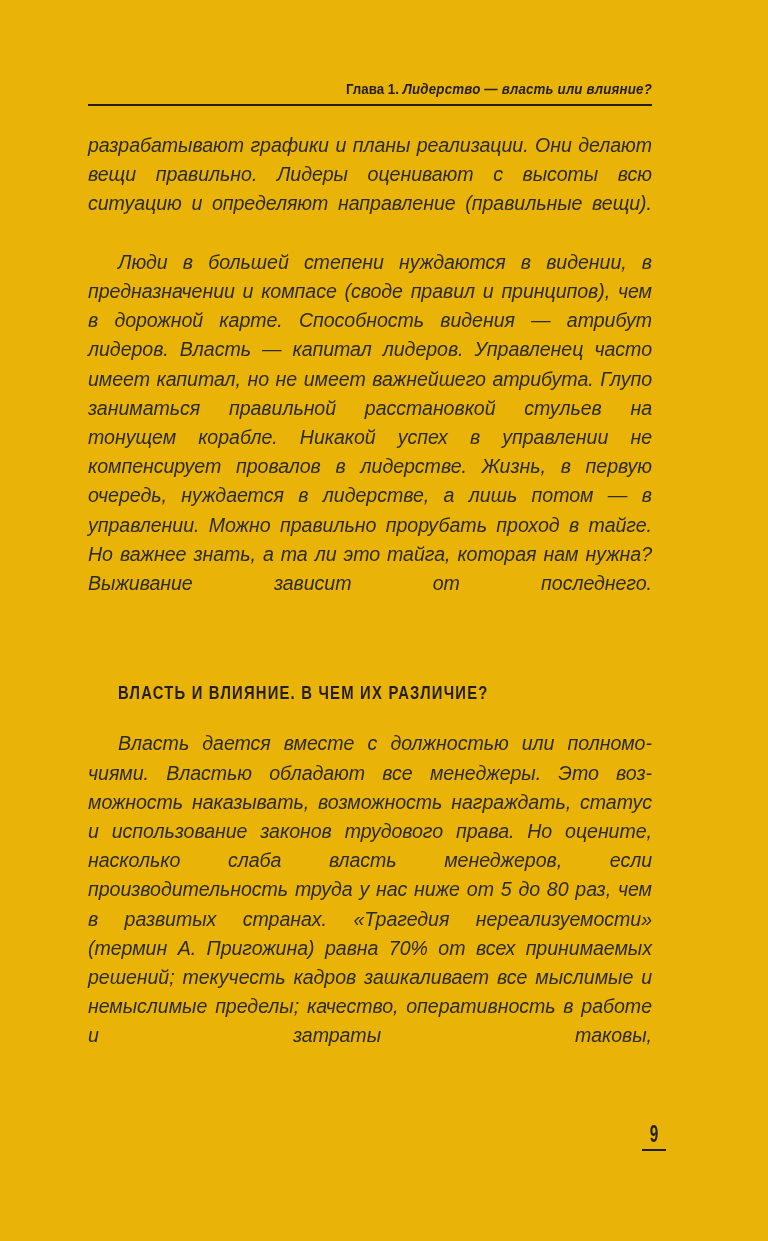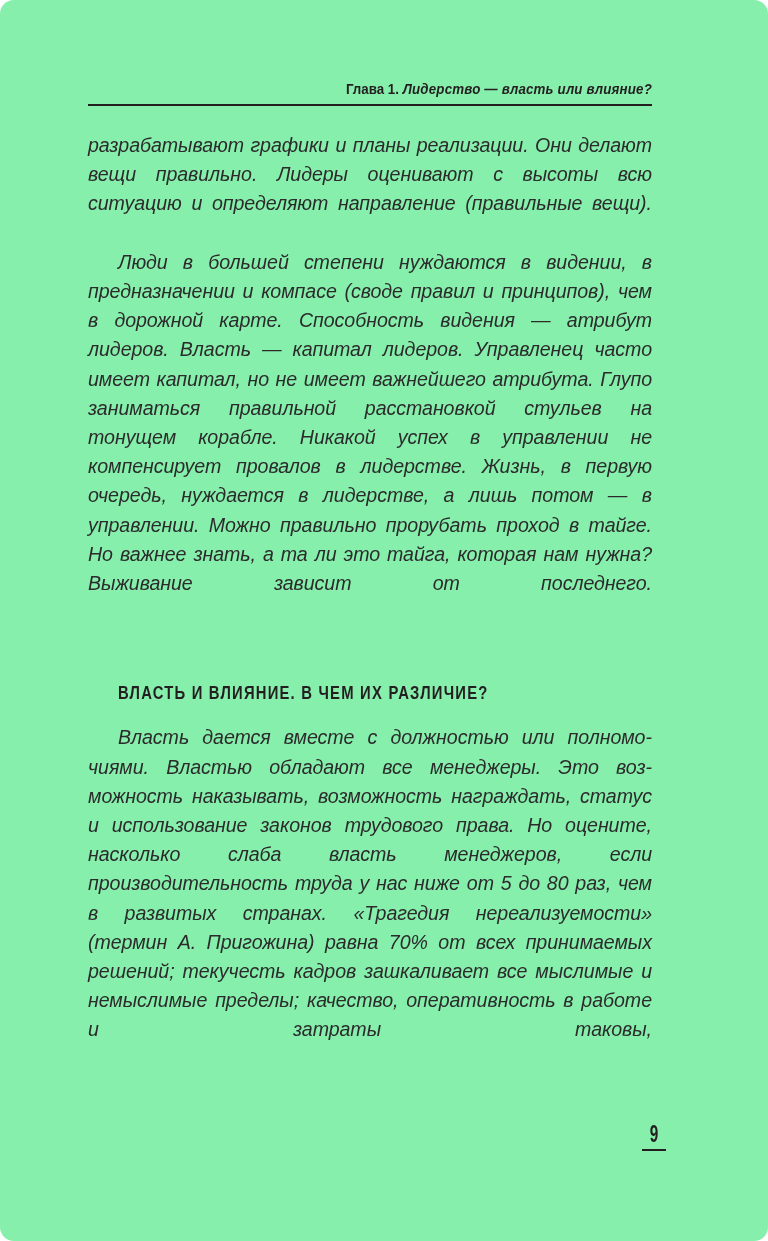--- a/index.html
+++ b/index.html
@@ -10,24 +10,23 @@
   }
 
   body {
     font-family: "Liberation Sans", "DejaVu Sans", sans-serif;
   }
 
   .page {
     position: relative;
     width: 768px;
     height: 1241px;
-    background: #86efac;
+    background: #eab308;
     overflow: hidden;
     box-sizing: border-box;
-    border-radius: 14px;
   }
 
   
   .running-head {
     position: absolute;
     left: 88px;
     top: 80px;
     width: 564px;
     text-align: right;
     white-space: nowrap;
@@ -102,21 +101,21 @@
     letter-spacing: 1.55px;
     text-indent: 0;
     white-space: nowrap;
     transform: scaleX(0.78);
     transform-origin: left center;
   }
 
   .heading-block {
     padding-left: 30px;
     margin-top: 55px;
-    margin-bottom: 19px;
+    margin-bottom: 25px;
   }
 
   
   .folio {
     position: absolute;
     right: 100px;
     bottom: 90px;
     text-align: center;
     width: 28px;
   }

